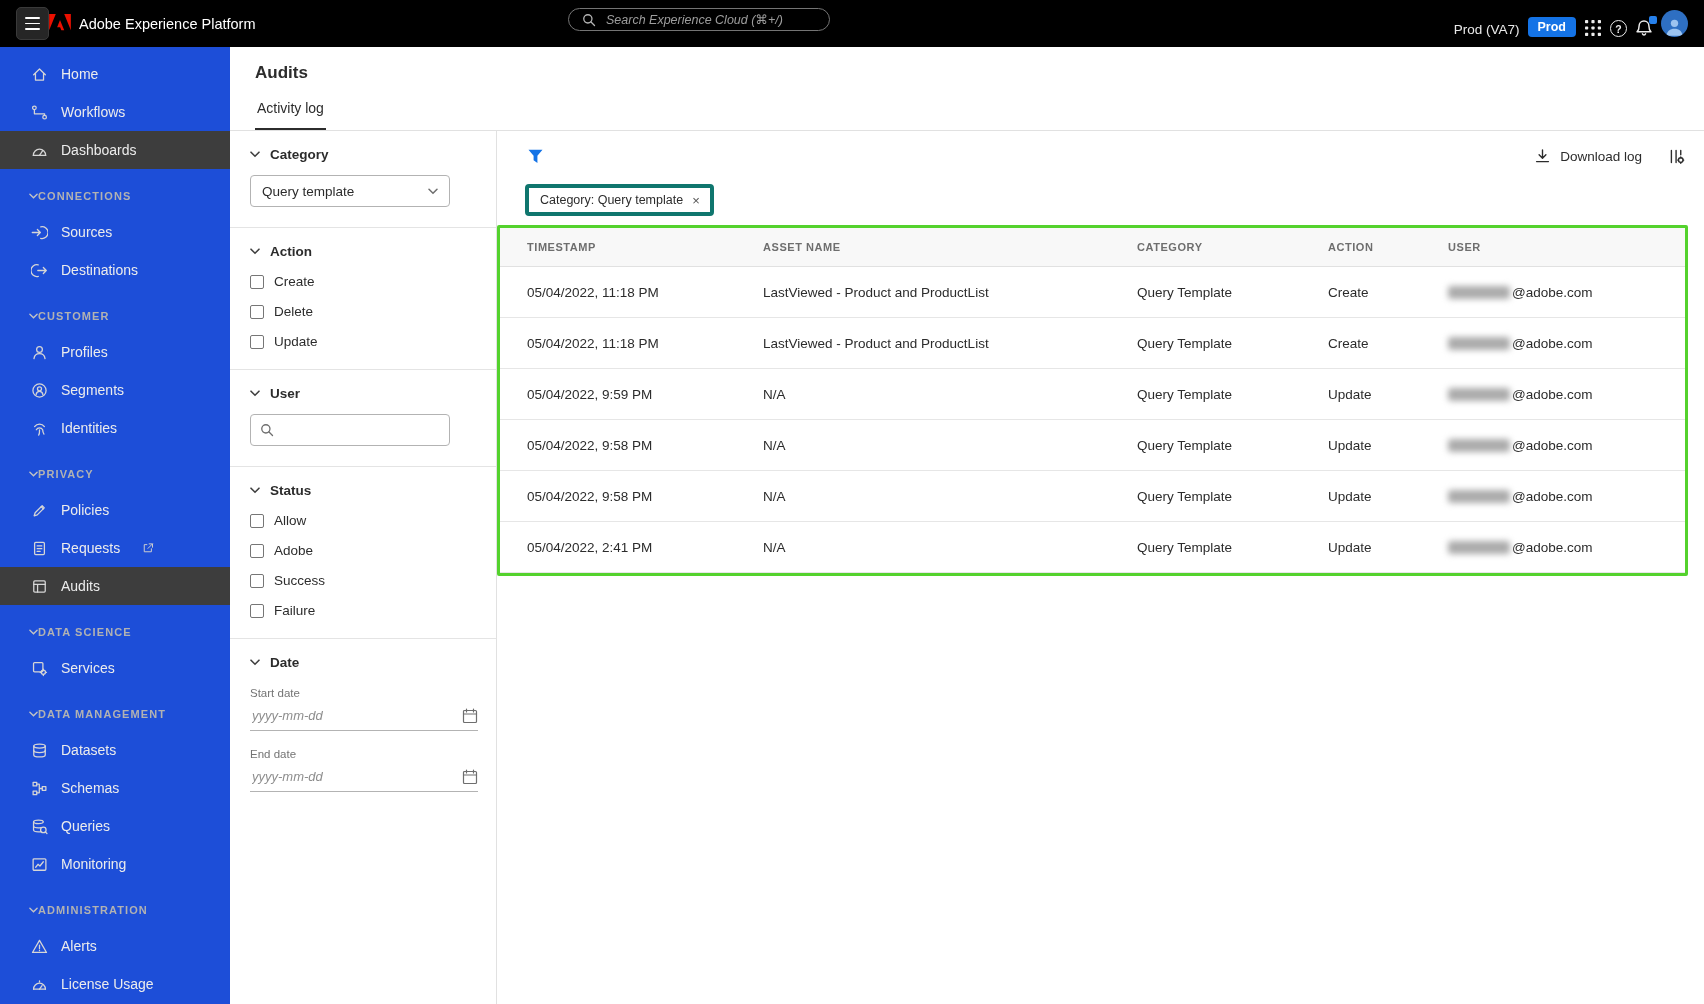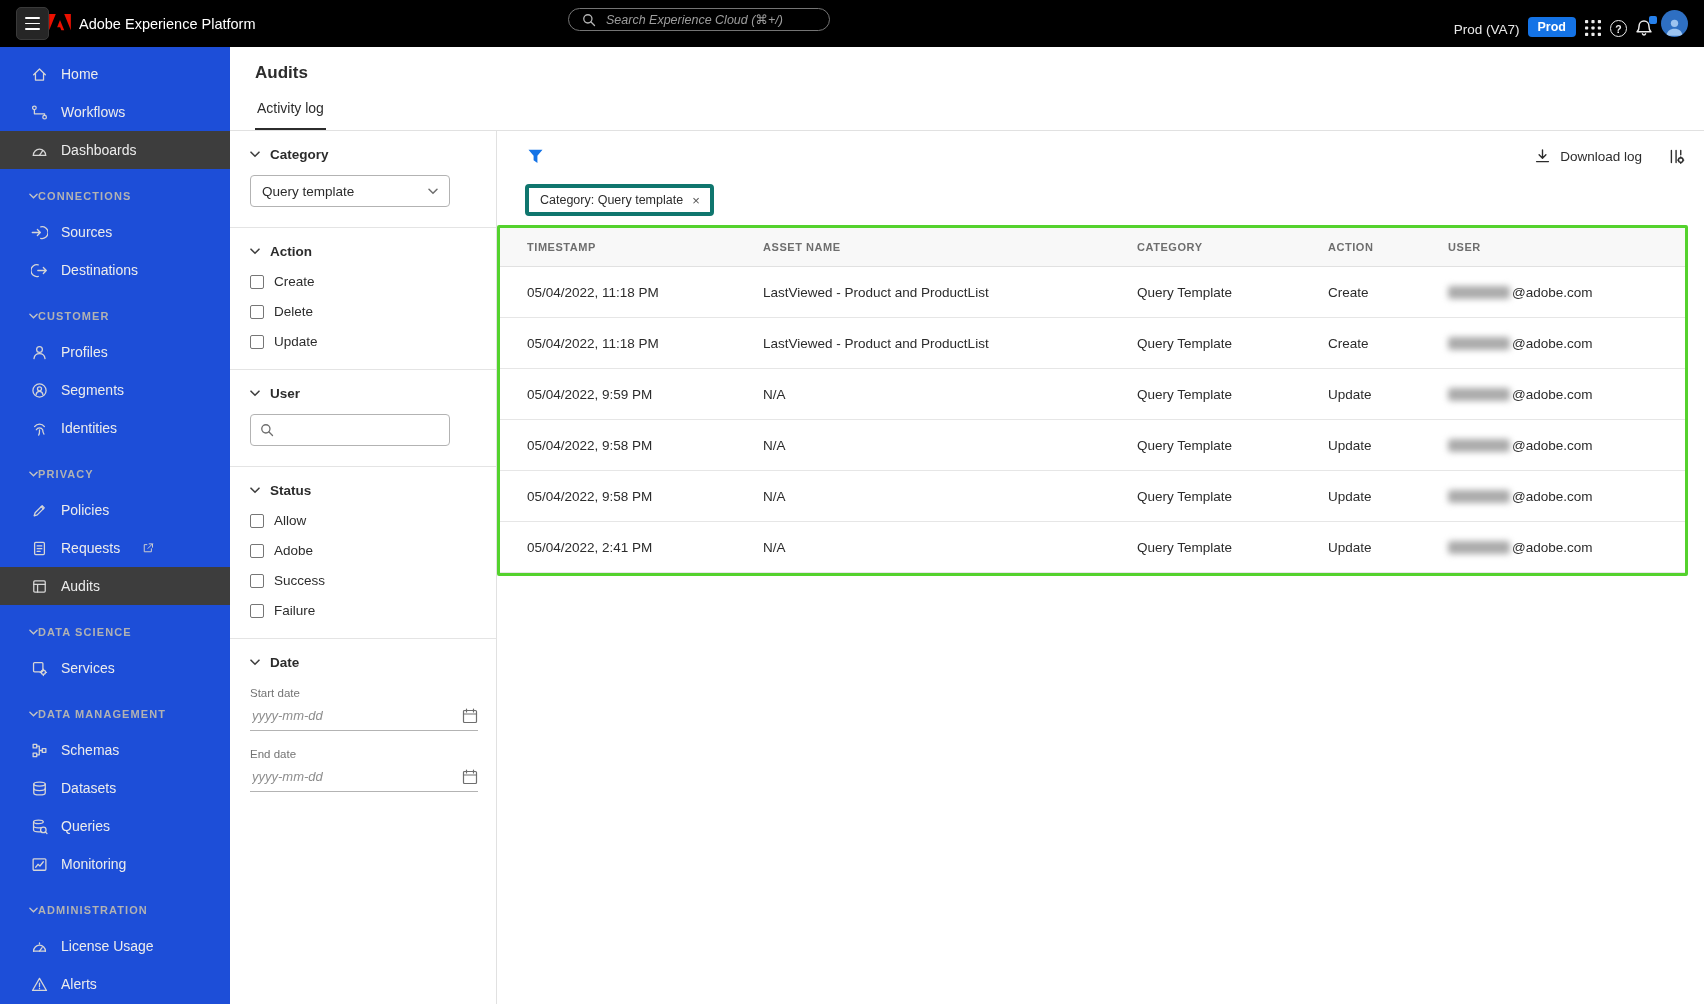--- a/index.html
+++ b/index.html
@@ -338,37 +338,37 @@
       <span class="chev-l">
           <svg viewBox="0 0 10 6">
             <path d="M1 1l4 4 4-4"></path>
           </svg>
         </span>
       <span>DATA MANAGEMENT</span>
     </div>
     <div class="nav-item">
       <span class="nav-icon">
           <svg viewBox="0 0 16 16">
+            <ellipse cx="8" cy="3.8" rx="5.4" ry="1.9"></ellipse>
+            <path d="M2.6 3.8v8.4c0 1 2.4 1.9 5.4 1.9s5.4-.9 5.4-1.9V3.8"></path>
+            <path d="M2.6 8c0 1 2.4 1.9 5.4 1.9S13.4 9 13.4 8"></path>
+          </svg>
+        </span>
+      <span>Datasets</span>
+    </div>
+    <div class="nav-item">
+      <span class="nav-icon">
+          <svg viewBox="0 0 16 16">
             <rect x="2" y="2.2" width="3.4" height="3.4"></rect>
             <rect x="2" y="10.4" width="3.4" height="3.4"></rect>
             <rect x="10.6" y="6.3" width="3.4" height="3.4"></rect>
             <path d="M5.4 3.9h2.4V8h2.8M5.4 12.1h2.4V8"></path>
           </svg>
         </span>
       <span>Schemas</span>
-    </div>
-    <div class="nav-item">
-      <span class="nav-icon">
-          <svg viewBox="0 0 16 16">
-            <ellipse cx="8" cy="3.8" rx="5.4" ry="1.9"></ellipse>
-            <path d="M2.6 3.8v8.4c0 1 2.4 1.9 5.4 1.9s5.4-.9 5.4-1.9V3.8"></path>
-            <path d="M2.6 8c0 1 2.4 1.9 5.4 1.9S13.4 9 13.4 8"></path>
-          </svg>
-        </span>
-      <span>Datasets</span>
     </div>
     <div class="nav-item">
       <span class="nav-icon">
           <svg viewBox="0 0 16 16">
             <ellipse cx="7" cy="3.6" rx="4.6" ry="1.7"></ellipse>
             <path d="M2.4 3.6v7.8c0 .9 2 1.7 4.6 1.7 1 0 1.9-.1 2.6-.3"></path>
             <path d="M2.4 7.5c0 .9 2 1.7 4.6 1.7.8 0 1.6-.1 2.3-.2"></path>
             <circle cx="11.6" cy="11.2" r="2.6"></circle>
             <path d="M13.5 13.1 15 14.6"></path>
           </svg>
@@ -389,37 +389,37 @@
       <span class="chev-l">
           <svg viewBox="0 0 10 6">
             <path d="M1 1l4 4 4-4"></path>
           </svg>
         </span>
       <span>ADMINISTRATION</span>
     </div>
     <div class="nav-item">
       <span class="nav-icon">
           <svg viewBox="0 0 16 16">
+            <path d="M8 2.2 14.6 13.6H1.4Z"></path>
+            <path d="M8 6.6v3.2"></path>
+            <path d="M8 11.5v.4"></path>
+          </svg>
+        </span>
+      <span>Alerts</span>
+    </div>
+    <div class="nav-item">
+      <span class="nav-icon">
+          <svg viewBox="0 0 16 16">
             <path d="M2.4 12.4a5.6 5.6 0 1 1 11.2 0"></path>
             <path d="M8 12.4l2.4-3.4"></path>
             <path d="M2.4 12.4h11.2"></path>
             <path d="M8 4.6v1"></path>
           </svg>
         </span>
       <span>License Usage</span>
-    </div>
-    <div class="nav-item">
-      <span class="nav-icon">
-          <svg viewBox="0 0 16 16">
-            <path d="M8 2.2 14.6 13.6H1.4Z"></path>
-            <path d="M8 6.6v3.2"></path>
-            <path d="M8 11.5v.4"></path>
-          </svg>
-        </span>
-      <span>Alerts</span>
     </div>
   </nav>
 
   <main class="content">
     <div class="content-top">
       <h1 class="page-title">Audits</h1>
       <div class="tabs">
         <span class="tab">Activity log</span>
       </div>
     </div>

